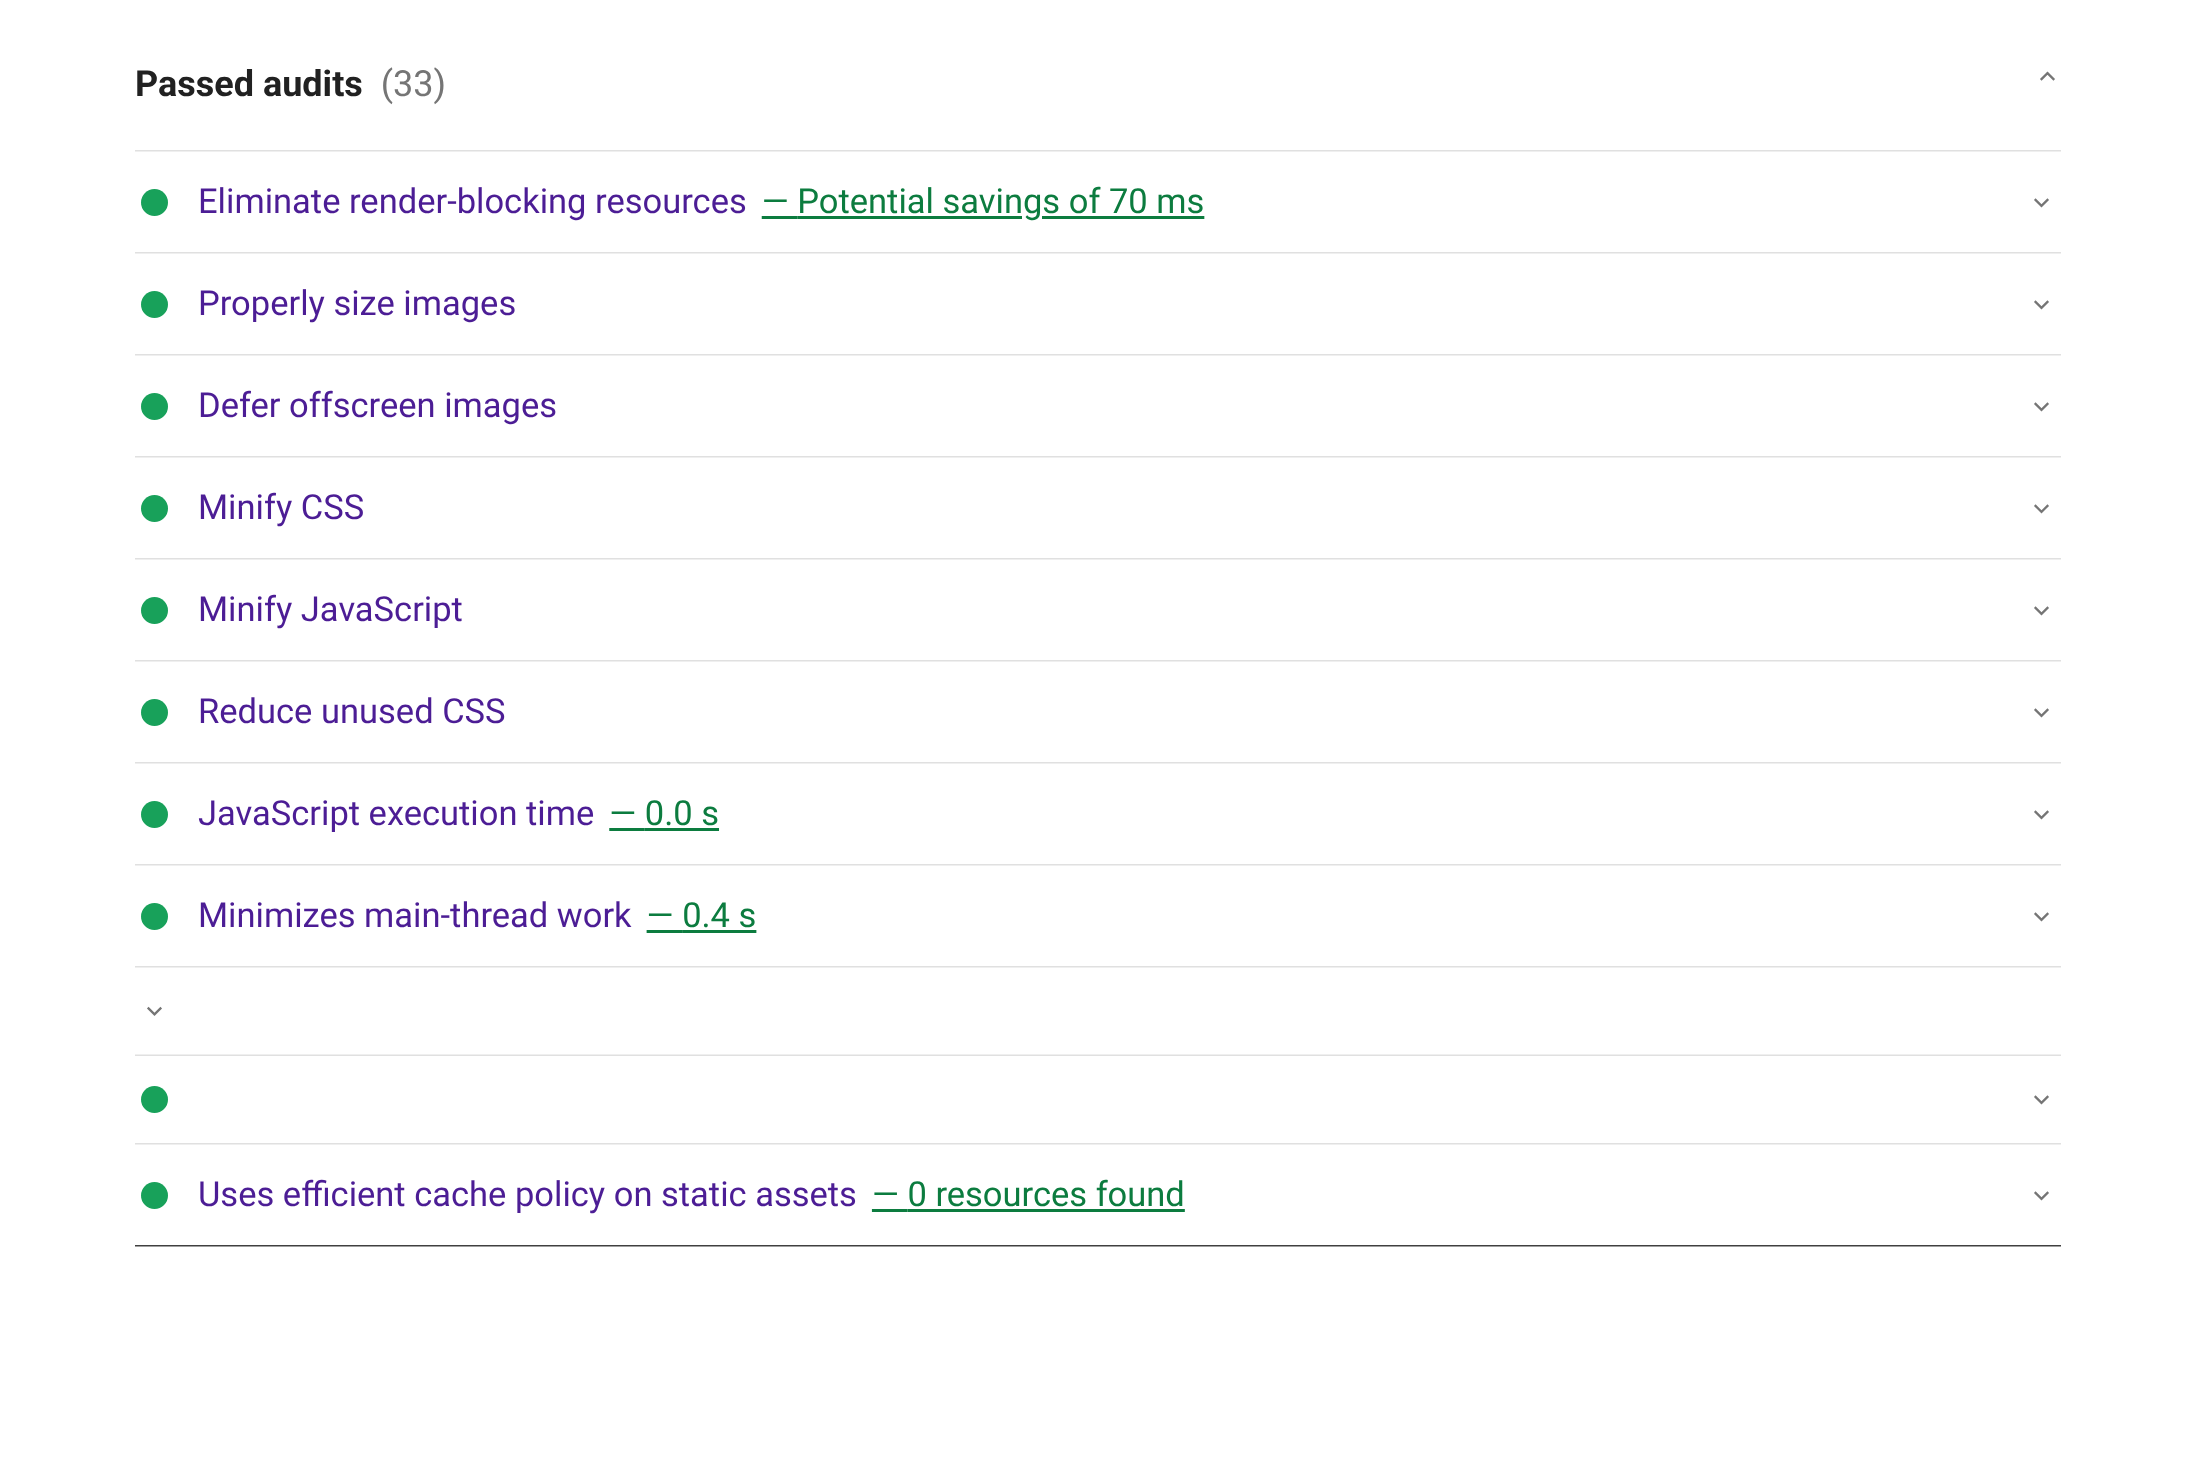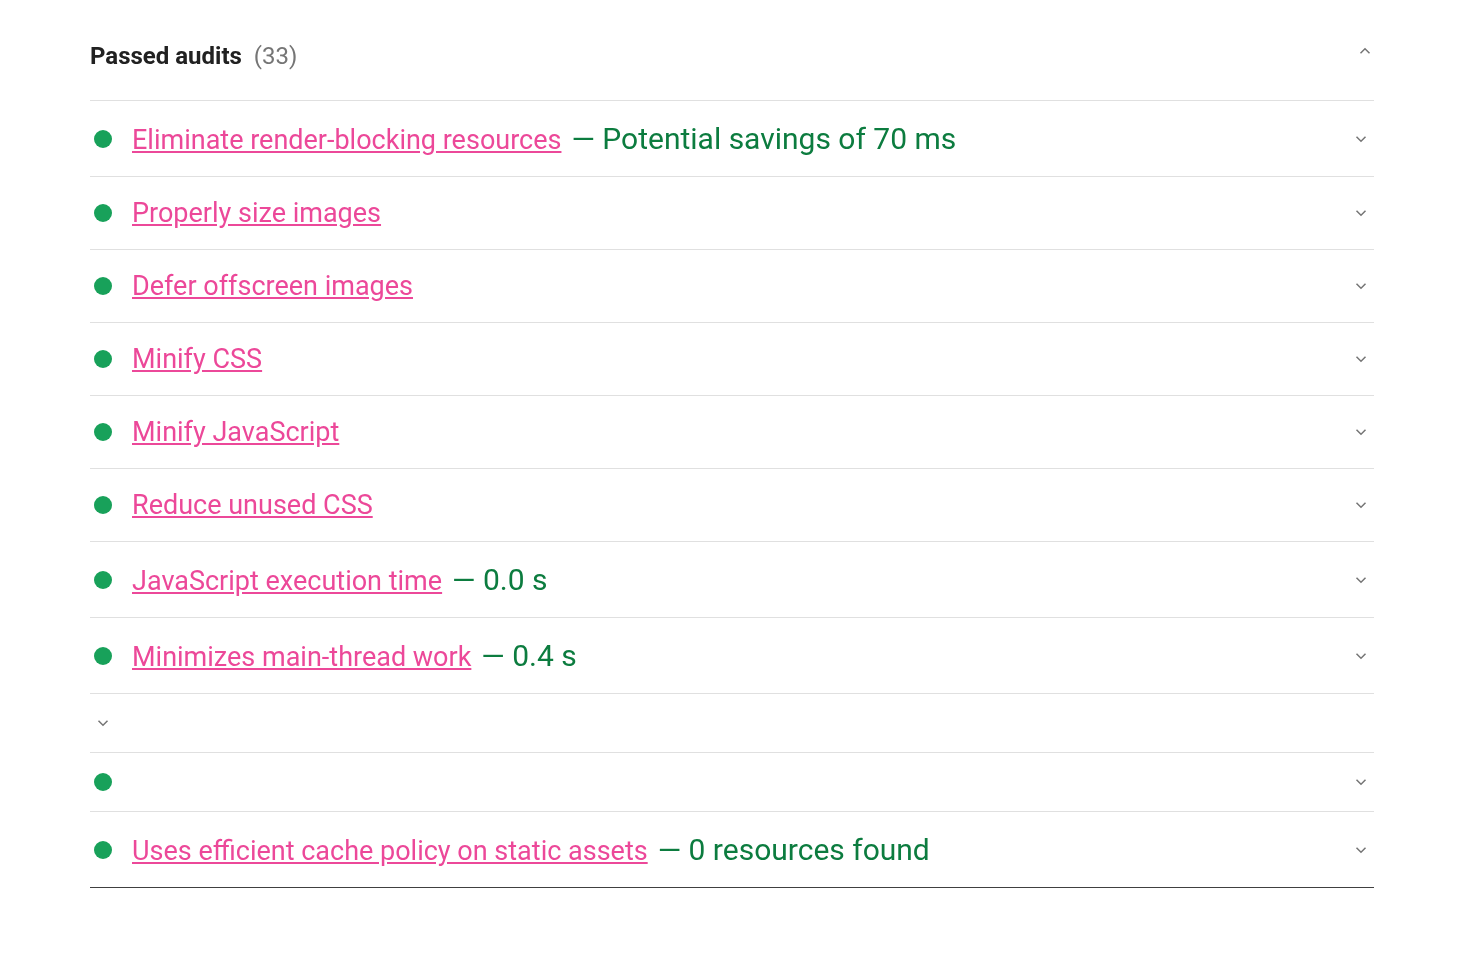--- a/index.html
+++ b/index.html
@@ -59,30 +59,30 @@
       gap: 20px;
     }
     .audit-status-dot {
       width: 18px;
       height: 18px;
       border-radius: 50%;
       background: #18a15a;
       flex-shrink: 0;
     }
     .audit-label {
-      font-size: 27px;
-      color: #ec4899;
+      font-size: 23px;
+      color: #4c1d95;
       font-weight: 400;
-      text-decoration: underline;
     }
     .audit-detail {
-      font-size: 30px;
+      font-size: 23px;
       color: #0c7c3f;
       font-weight: 400;
       margin-left: 10px;
+      text-decoration: underline;
     }
     .audit-detail-dash {
       color: #0c7c3f;
     }
     .audit-right {
       display: flex;
       align-items: center;
     }
     .audit-texts {
       display: flex;

